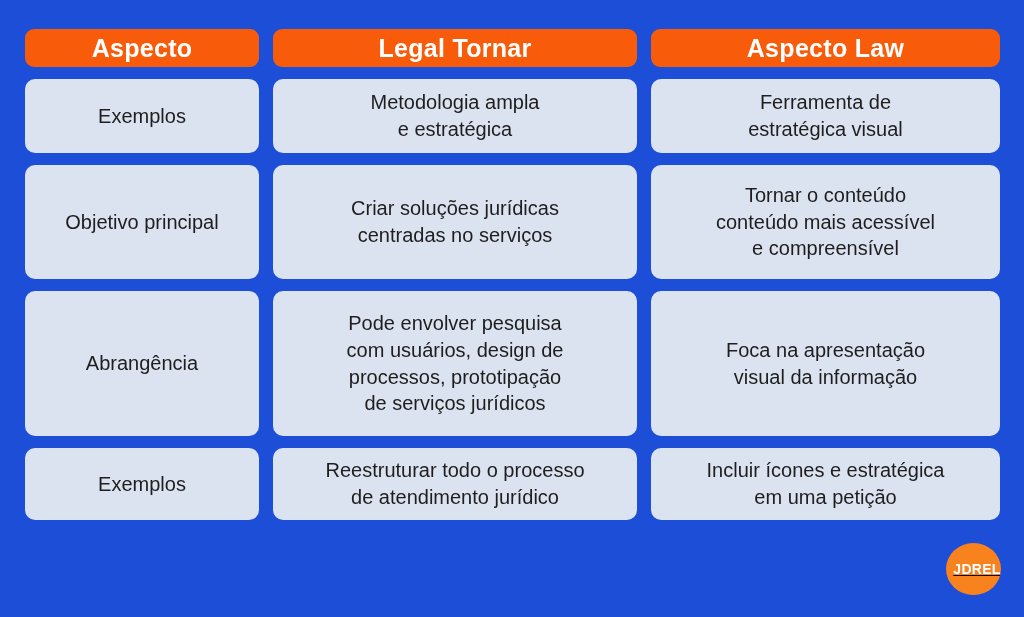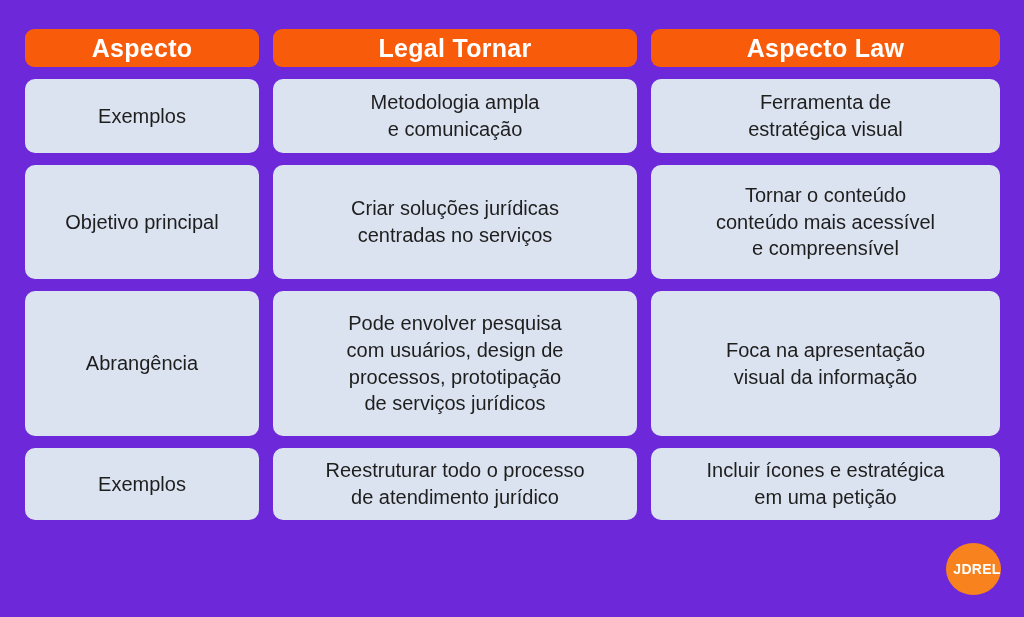--- a/index.html
+++ b/index.html
@@ -5,21 +5,21 @@
   html, body {
     margin: 0;
     padding: 0;
     background: #ffffff;
     font-family: "Liberation Sans", "DejaVu Sans", sans-serif;
   }
   .canvas {
     position: relative;
     width: 1024px;
     height: 617px;
-    background: #6d28d9;
+    background: #1d4ed8;
     overflow: hidden;
   }
   .table {
     position: absolute;
     left: 25px;
     top: 29px;
     display: grid;
     grid-template-columns: 234px 364px 349px;
     grid-template-rows: 38px 74px 114px 145px 72px;
     column-gap: 14px;
@@ -56,20 +56,21 @@
     left: 946px;
     top: 543px;
     width: 55px;
     height: 52px;
     border-radius: 50%;
     background: #F8821E;
     display: flex;
     align-items: center;
     justify-content: center;
     overflow: hidden;
+    text-decoration: underline;
   }
   .logo span {
     color: #ffffff;
     font-weight: 700;
     font-size: 14px;
     letter-spacing: 0.3px;
     padding-left: 7px;
   }
 </style>
 </head>
@@ -81,21 +82,21 @@
 
     <div class="row">
       <div class="pill">Aspecto</div>
       <div class="pill">Legal Tornar</div>
       <div class="pill">Aspecto Law</div>
     </div>
 
     <div class="row">
       <div class="cell">Exemplos</div>
       <div class="cell">Metodologia ampla
-e comunicação</div>
+e estratégica</div>
       <div class="cell">Ferramenta de
 estratégica visual</div>
     </div>
 
     <div class="row">
       <div class="cell">Objetivo principal</div>
       <div class="cell">Criar soluções jurídicas
 centradas no serviços</div>
       <div class="cell">Tornar o conteúdo
 conteúdo mais acessível

